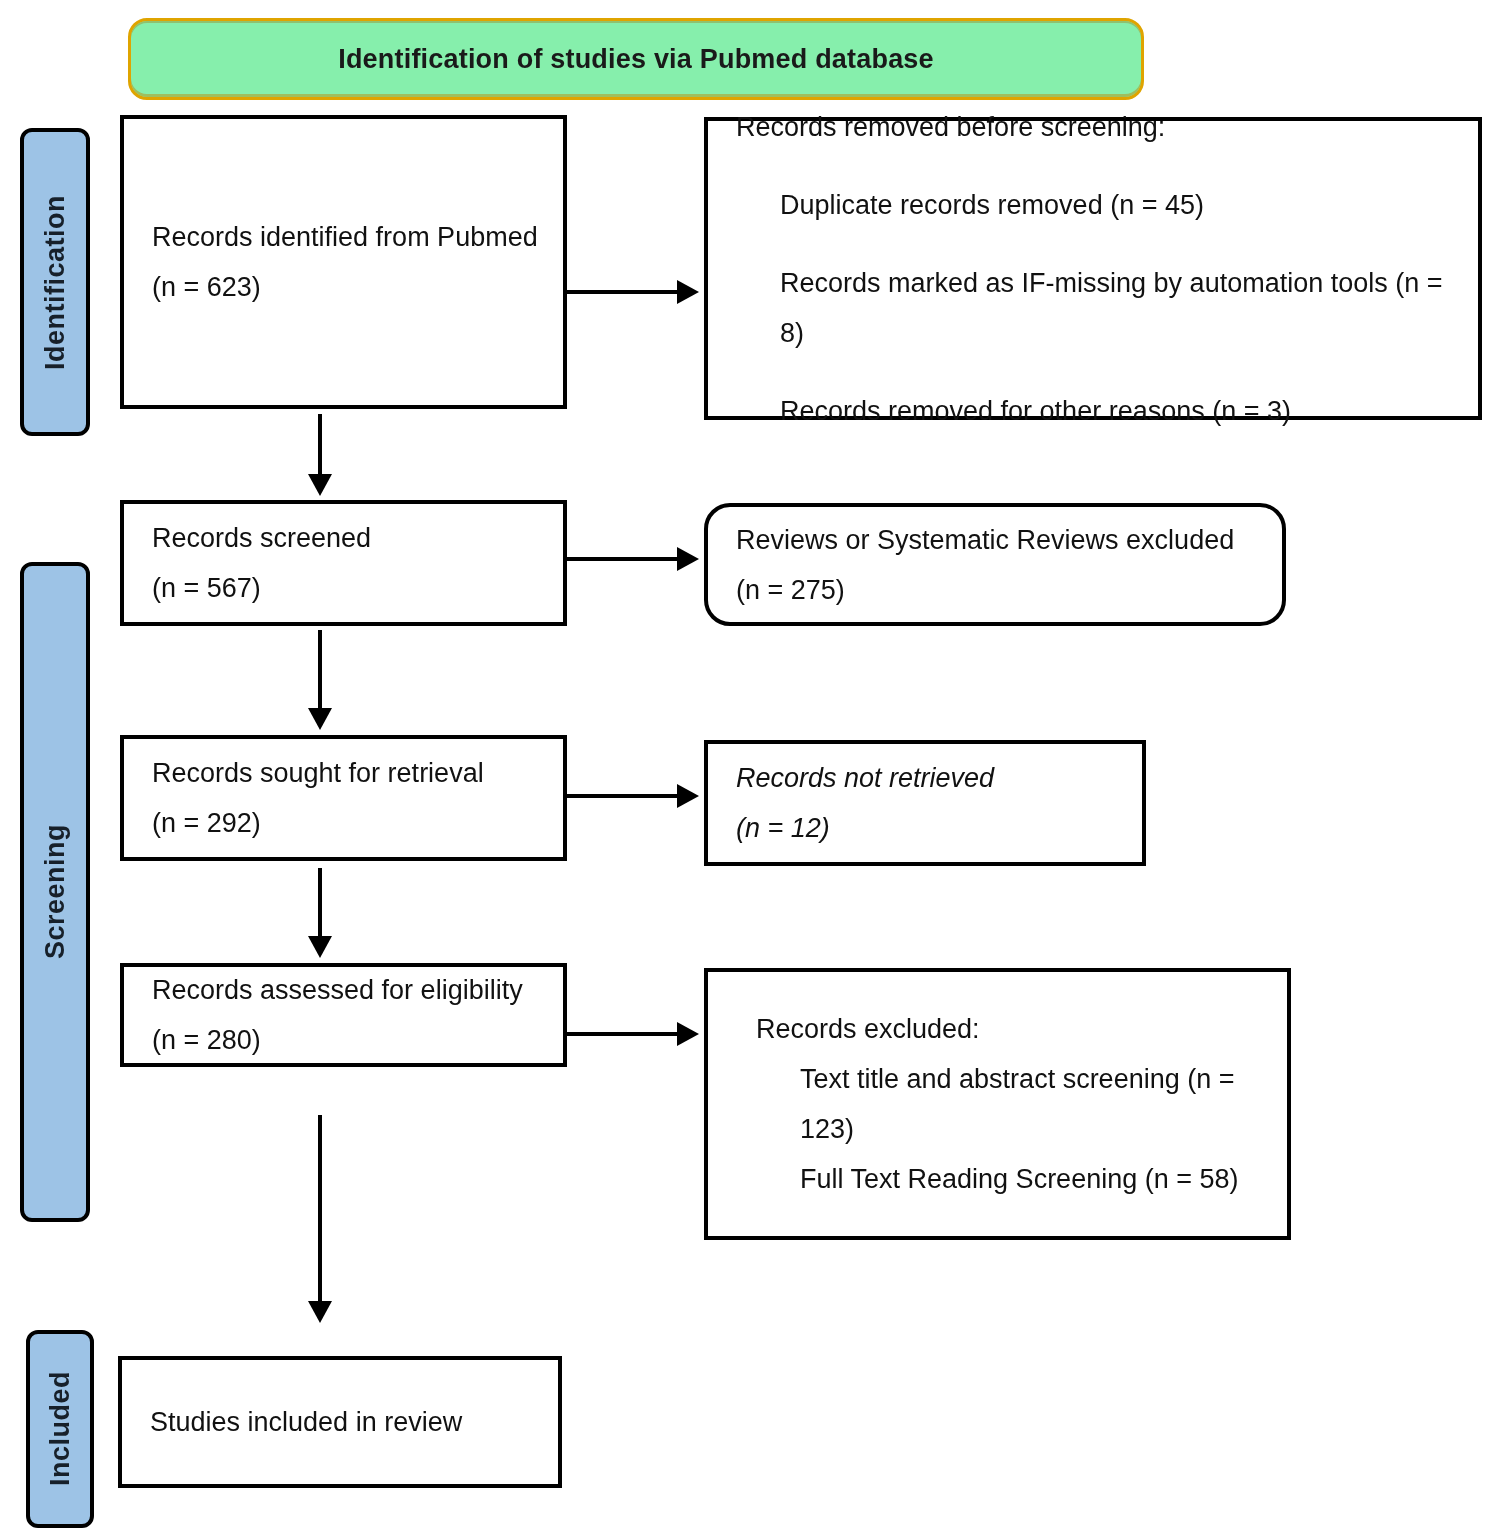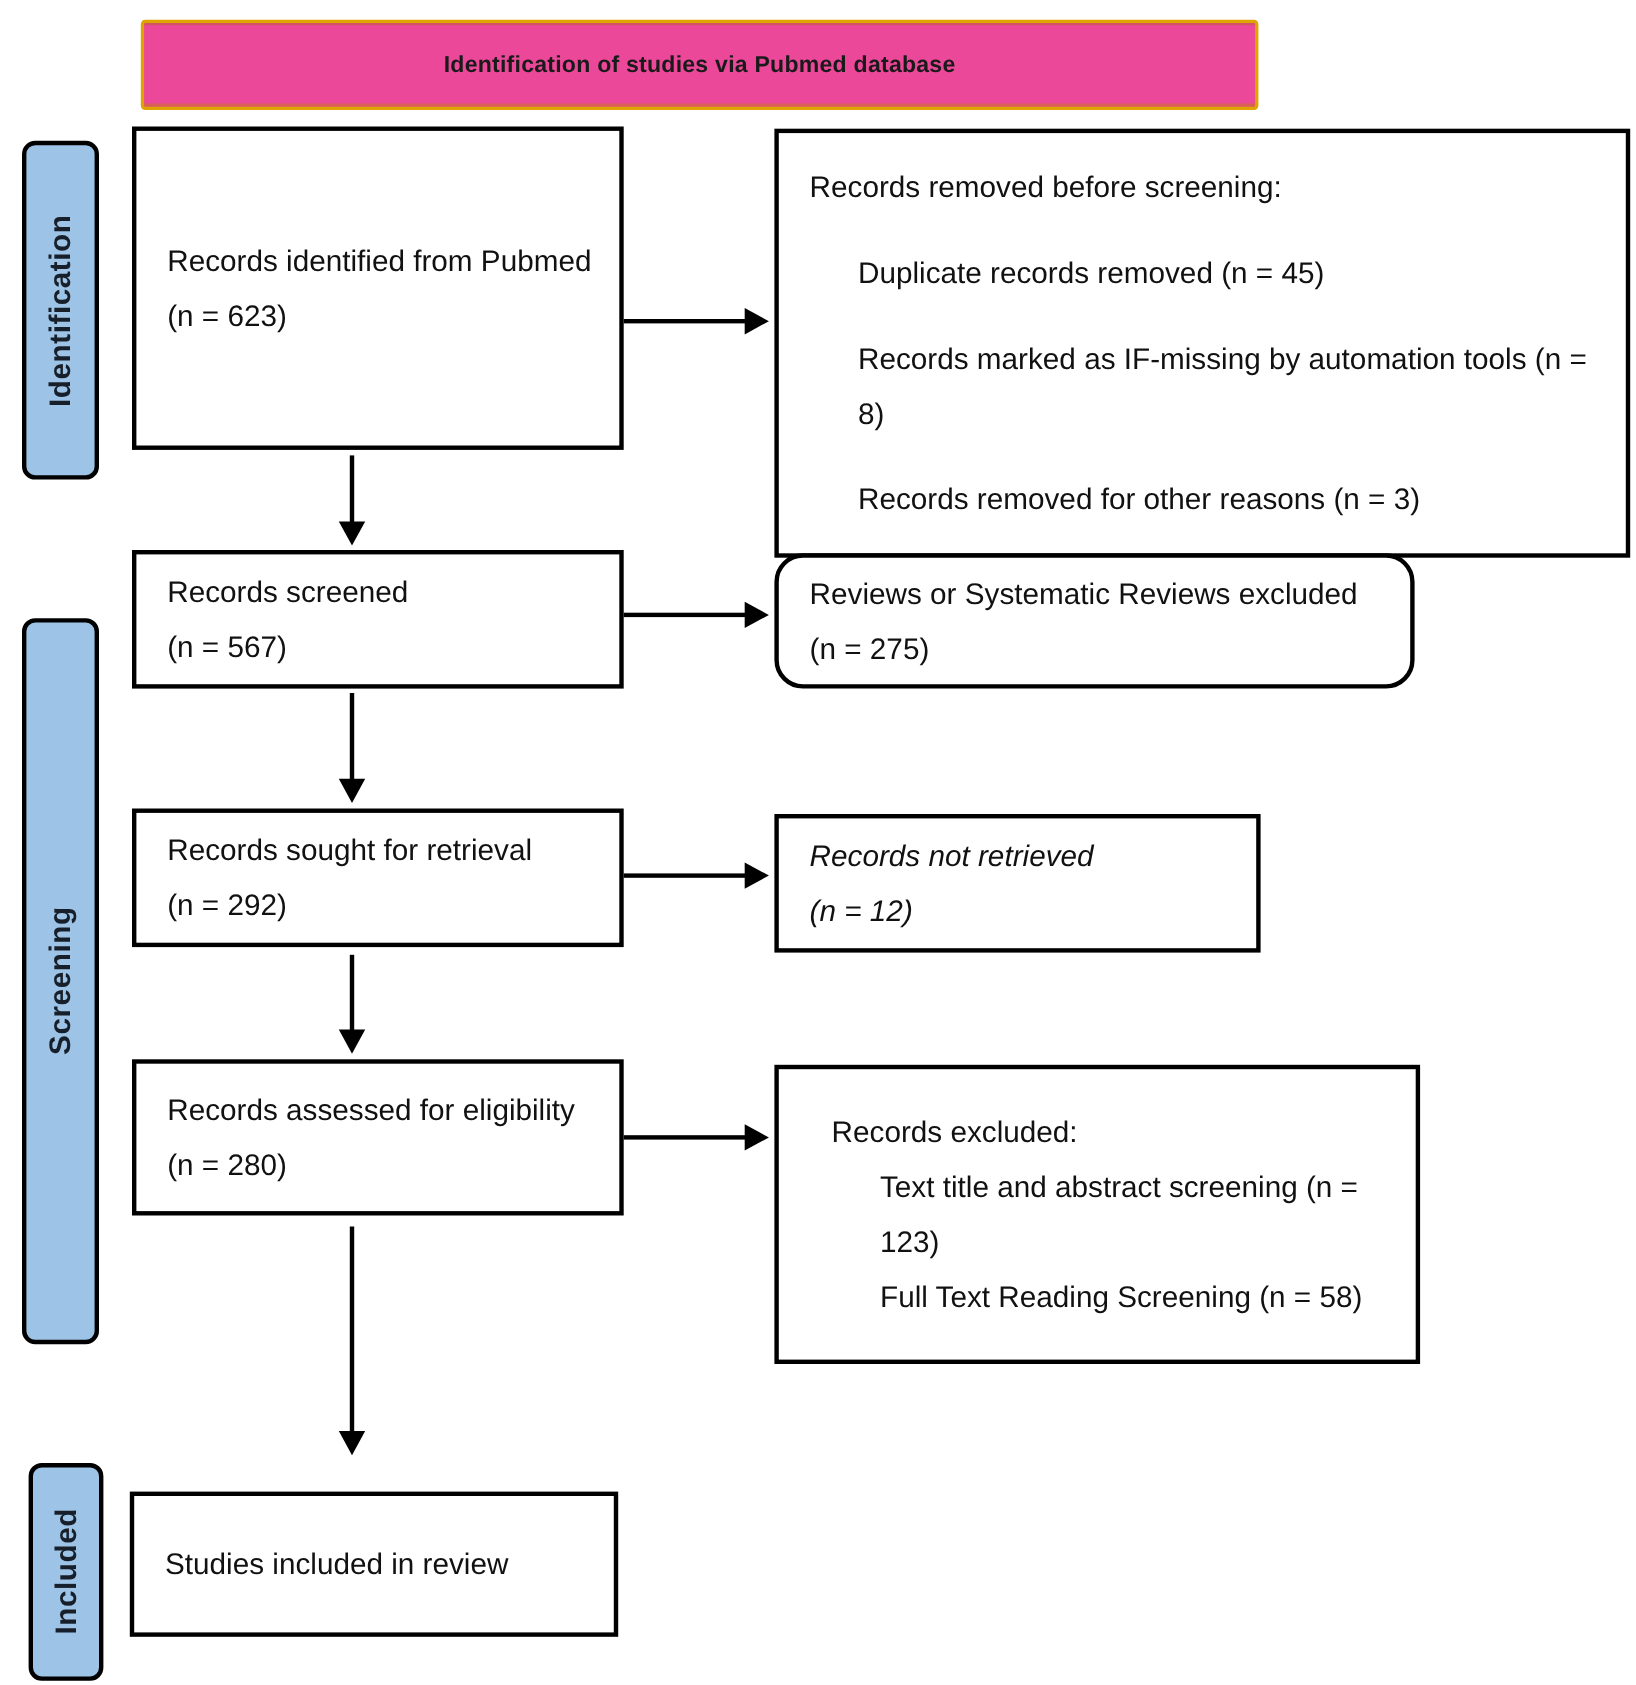--- a/index.html
+++ b/index.html
@@ -1,46 +1,46 @@
 <!DOCTYPE html>
 <html><head>
 <meta charset="utf-8">
 <style>
   html,body{margin:0;padding:0;background:#ffffff;}
   body{font-family:"Liberation Sans","DejaVu Sans",sans-serif;color:#111;}
   .canvas{position:relative;width:1487px;height:1532px;background:#ffffff;overflow:hidden;}
 
   
   .banner{position:absolute;left:128px;top:18px;width:1010px;height:76px;
-    background:#ec4899;border:3px solid #dfa400;border-radius:4px;
+    background:#86efac;border:3px solid #dfa400;border-radius:19px;
     display:flex;align-items:center;justify-content:center;
-    font-weight:bold;font-size:21px;letter-spacing:.2px;color:#1a1a1a;
+    font-weight:bold;font-size:27px;letter-spacing:.2px;color:#1a1a1a;
     box-shadow:0 2px 0 rgba(160,110,0,.35) inset, 0 -3px 0 rgba(190,130,0,.45) inset;}
 
   
   .stage{position:absolute;background:#9DC3E6;border:4px solid #000;border-radius:12px;
     display:flex;align-items:center;justify-content:center;}
   .stage span{writing-mode:vertical-rl;transform:rotate(180deg);
     font-weight:bold;font-size:27px;color:#17202a;letter-spacing:.5px;}
   .stage-identification{left:20px;top:128px;width:62px;height:300px;}
   .stage-screening{left:20px;top:562px;width:62px;height:652px;}
   .stage-included{left:26px;top:1330px;width:60px;height:190px;}
 
   
   .box{position:absolute;background:#ffffff;border:4px solid #000;
     display:flex;flex-direction:column;justify-content:center;
     font-size:27px;line-height:50px;padding-left:28px;padding-right:14px;box-sizing:border-box;}
   .box .indent{padding-left:44px;}
   .b-identified{left:120px;top:115px;width:447px;height:294px;}
-  .b-removed{left:704px;top:117px;width:778px;height:390px;gap:28px;}
+  .b-removed{left:704px;top:117px;width:778px;height:303px;gap:28px;}
   .b-screened{left:120px;top:500px;width:447px;height:126px;}
   .b-reviews{left:704px;top:503px;width:582px;height:123px;border-radius:26px;}
   .b-sought{left:120px;top:735px;width:447px;height:126px;}
   .b-notretrieved{left:704px;top:740px;width:442px;height:126px;font-style:italic;}
-  .b-assessed{left:120px;top:963px;width:447px;height:142px;}
+  .b-assessed{left:120px;top:963px;width:447px;height:104px;}
   .b-excluded{left:704px;top:968px;width:587px;height:272px;padding-left:48px;}
   .b-included{left:118px;top:1330px;width:444px;height:132px;margin-top:26px;}
 
   
   .arrow-h{position:absolute;height:4px;background:#000;}
   .arrow-h::after{content:"";position:absolute;right:-20px;top:-10px;width:0;height:0;
     border-left:22px solid #000;border-top:12px solid transparent;border-bottom:12px solid transparent;}
   .arrow-v{position:absolute;width:4px;background:#000;}
   .arrow-v::after{content:"";position:absolute;bottom:-20px;left:-10px;width:0;height:0;
     border-top:22px solid #000;border-left:12px solid transparent;border-right:12px solid transparent;}

